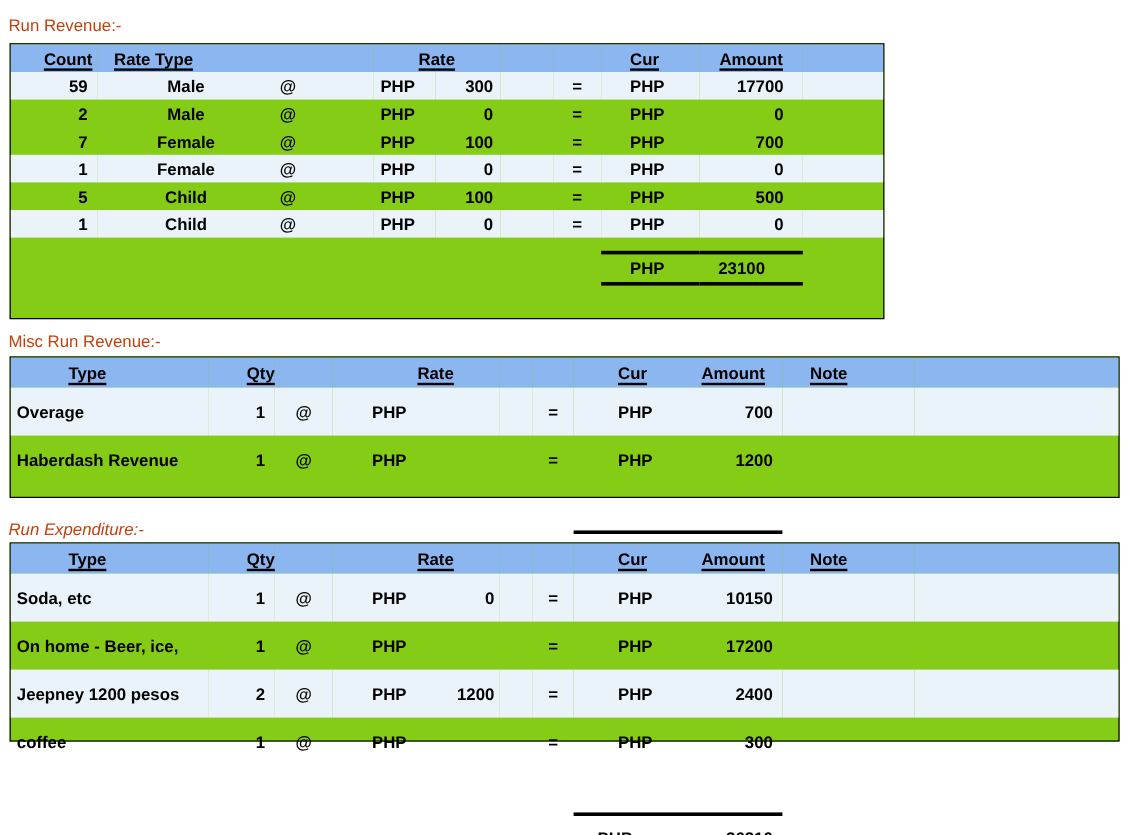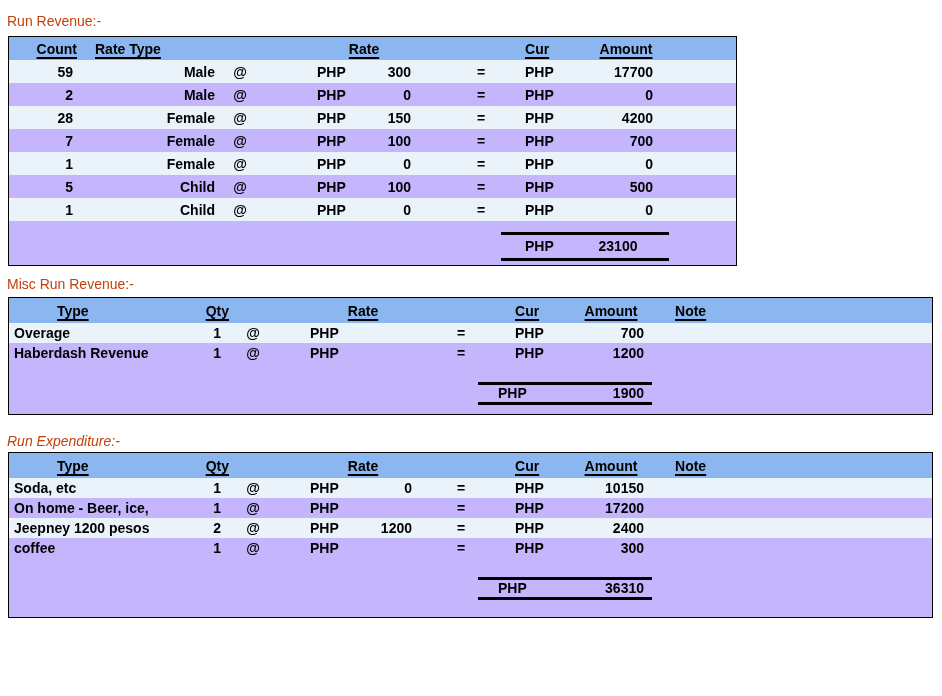--- a/index.html
+++ b/index.html
@@ -19,21 +19,21 @@
     color: #c2410c;
     white-space: nowrap;
   }
   #title1 { left: 7px;  top: 13px; }
   #title2 { left: 7px;  top: 276px; text-align: right; }
   #title3 { left: 7px;  top: 433px; font-style: italic; }
 
   .tablebox {
     position: absolute;
     border: 1px solid #000000;
-    background: #c4b5fd;
+    background: #84cc16;
   }
   #box1 { left: 8px; top: 36px;  width: 729px; height: 230px; }
   #box2 { left: 8px; top: 297px; width: 925px; height: 118px; }
   #box3 { left: 8px; top: 452px; width: 925px; height: 166px; }
 
   table { border-collapse: collapse; table-layout: fixed; width: 100%; }
   td, th {
     font-size: 14px;
     font-weight: bold;
     white-space: nowrap;
@@ -43,33 +43,33 @@
   }
   thead th {
     background: #8CB6F0;
     text-decoration: underline;
     text-decoration-thickness: 2px;
     text-underline-offset: 3px;
   }
   tr.band td { background: #EAF2FA; }
 
   .t1 tr       { height: 23px; }
-  .t23 tbody tr{ height: 20px; }
+  .t23 tbody tr{ height: 40px; }
   .t23 thead tr{ height: 25px; }
   tr.sp1 { height: 12px; }
   tr.sp2 { height: 10px; }
   tr.sp3 { height: 11px; }
   tr.total-row { height: 26px; }
   .ac { text-align: center; }
 
   
   .t1 .h-count { text-align: right; padding-right: 4px; }
   .t1 .h-type  { text-align: left;  padding-left: 14px; }
   .t1 .c-count { text-align: right; padding-right: 8px; }
-  .t1 .c-type  { text-align: right;  padding-left: 14px; }
+  .t1 .c-type  { text-align: center;  padding-left: 14px; }
   .t1 .c-php   { text-align: left;  padding-left: 6px; }
   .t1 .c-val   { text-align: right; padding-right: 6px; }
   .t1 .c-cur   { text-align: left;  padding-left: 24px; }
   .t1 .c-amt   { text-align: right; padding-right: 16px; }
 
   
   .t23 .h-type { text-align: left;  padding-left: 48px; }
   .t23 .h-qty  { text-align: right; }
   .t23 .h-cur  { text-align: left;  padding-left: 37px; }
   .t23 .h-note { text-align: left;  padding-left: 23px; }
@@ -177,33 +177,20 @@
           <td class="c-count">2</td>
           <td class="c-type">Male</td>
           <td class="ac">@</td>
           <td></td>
           <td class="c-php">PHP</td>
           <td class="c-val">0</td>
           <td></td>
           <td class="ac">=</td>
           <td class="c-cur">PHP</td>
           <td class="c-amt">0</td>
-          <td></td>
-        </tr>
-        <tr class="band">
-          <td class="c-count">28</td>
-          <td class="c-type">Female</td>
-          <td class="ac">@</td>
-          <td></td>
-          <td class="c-php">PHP</td>
-          <td class="c-val">150</td>
-          <td></td>
-          <td class="ac">=</td>
-          <td class="c-cur">PHP</td>
-          <td class="c-amt">4200</td>
           <td></td>
         </tr>
         <tr>
           <td class="c-count">7</td>
           <td class="c-type">Female</td>
           <td class="ac">@</td>
           <td></td>
           <td class="c-php">PHP</td>
           <td class="c-val">100</td>
           <td></td>

